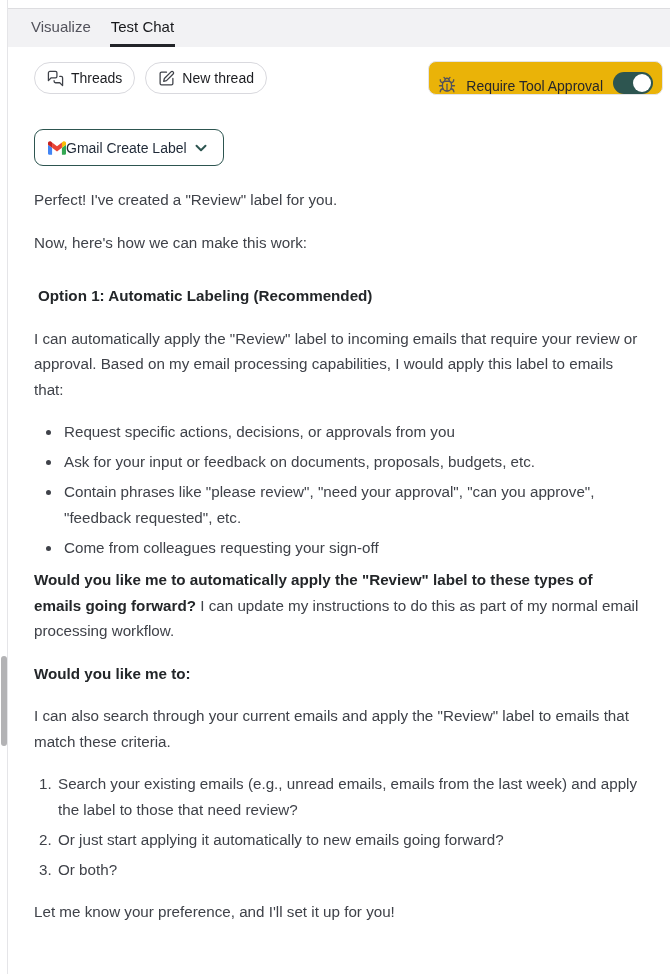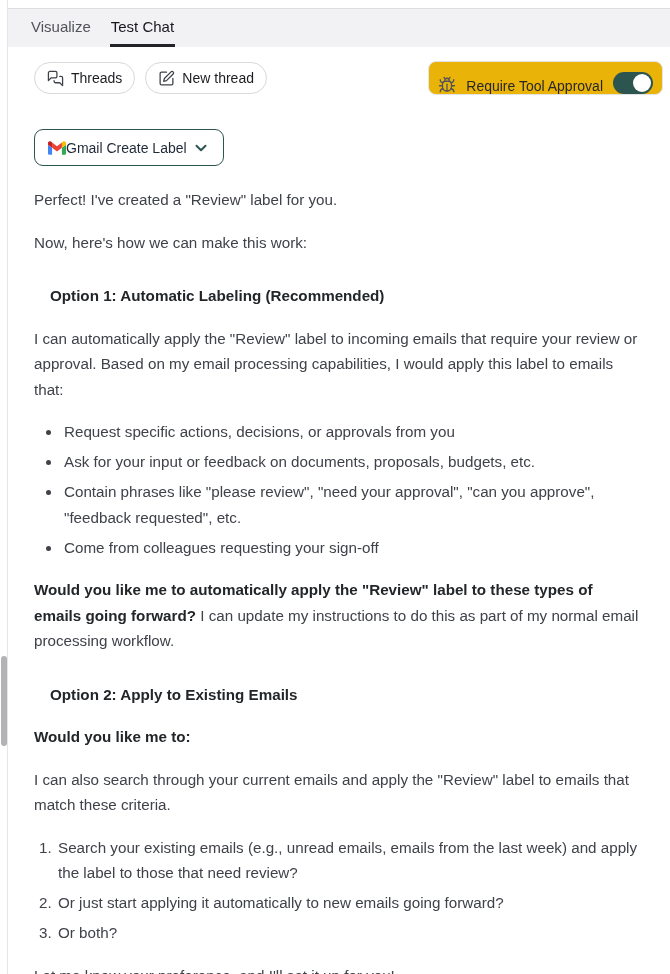--- a/index.html
+++ b/index.html
@@ -44,23 +44,23 @@
   .tool-pill { position: absolute; top: 129px; left: 26px; height: 37px;
                display: inline-flex; align-items: center; padding: 0 13px 0 13px;
                background: #fff; border: 1.5px solid #2d5550; border-radius: 9px; cursor: pointer; }
   .tool-pill-label { font-size: 14px; font-weight: 500; color: #1f2937; }
   .tool-pill svg.chevron { margin-left: 5px; }
 
   
   .message { position: absolute; top: 187px; left: 26px; width: 608px;
              font-size: 15.2px; line-height: 25.5px; color: #3f4249; }
   .message p { margin: 0 0 17px 0; }
-  .message p.heading { margin: 28px 0 17px 16px; font-weight: 700; color: #232629; }
+  .message p.heading { margin: 28px 0 17px 4px; font-weight: 700; color: #232629; }
   .message strong { font-weight: 700; color: #232629; }
-  .message ul { list-style: disc; padding-left: 28px; margin: 0 0 17px 0; }
+  .message ul { list-style: disc; padding-left: 28px; margin: 0 0 7px 0; }
   .message ol { list-style: decimal; padding-left: 22px; margin: 0 0 17px 0; }
   .message li { margin-bottom: 4.5px; padding-left: 2px; }
   .message li:last-child { margin-bottom: 0; }
 </style>
 </head>
 <body>
 
 <div class="scroll-thumb"></div>
 
 <div class="panel">
@@ -136,21 +136,20 @@
     <p>Now, here's how we can make this work:</p>
     <p class="heading">Option 1: Automatic Labeling (Recommended)</p>
     <p>I can automatically apply the "Review" label to incoming emails that require your review or approval. Based on my email processing capabilities, I would apply this label to emails that:</p>
     <ul>
       <li>Request specific actions, decisions, or approvals from you</li>
       <li>Ask for your input or feedback on documents, proposals, budgets, etc.</li>
       <li>Contain phrases like "please review", "need your approval", "can you approve", "feedback requested", etc.</li>
       <li>Come from colleagues requesting your sign-off</li>
     </ul>
     <p><strong>Would you like me to automatically apply the "Review" label to these types of emails going forward?</strong><span> I can update my instructions to do this as part of my normal email processing workflow.</span></p>
-    <p class="heading">Option 2: Apply to Existing Emails</p>
     <p><strong>Would you like me to:</strong></p>
     <p>I can also search through your current emails and apply the "Review" label to emails that match these criteria.</p>
     <ol>
       <li>Search your existing emails (e.g., unread emails, emails from the last week) and apply the label to those that need review?</li>
       <li>Or just start applying it automatically to new emails going forward?</li>
       <li>Or both?</li>
     </ol>
     <p>Let me know your preference, and I'll set it up for you!</p>
   </div>
 

